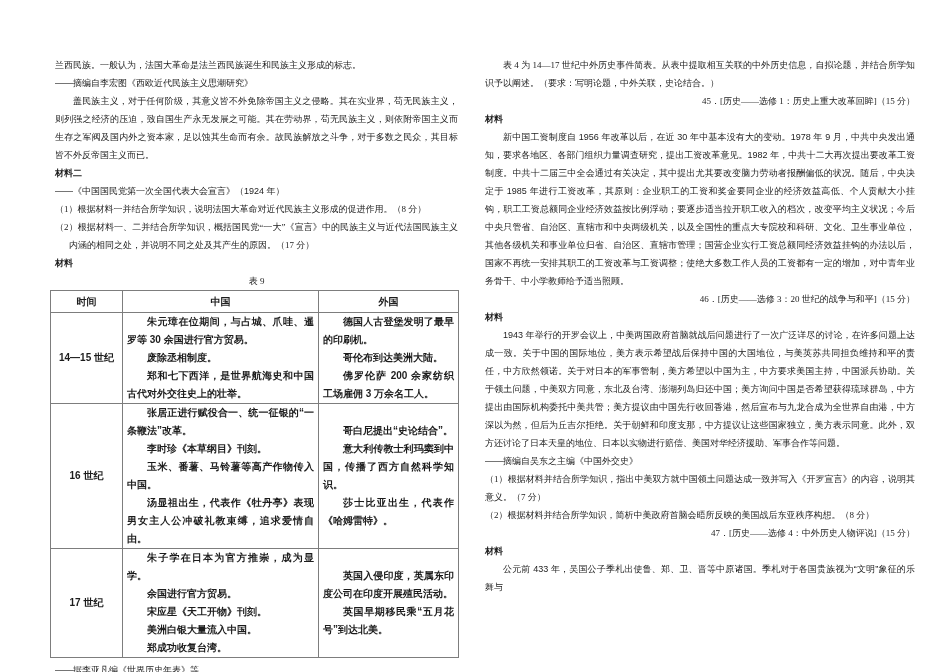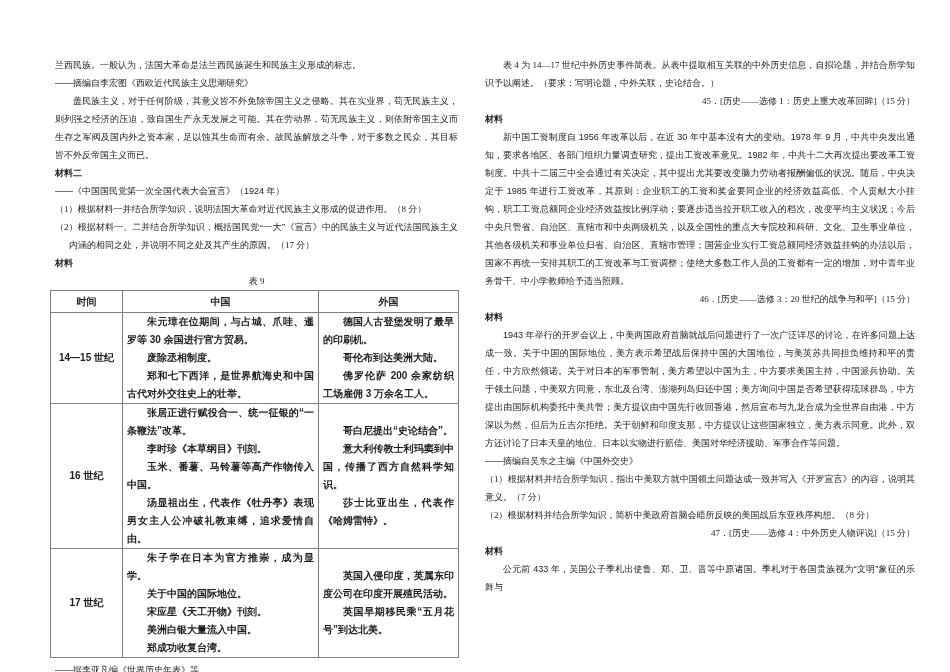--- a/index.html
+++ b/index.html
@@ -85,21 +85,21 @@
           <td class="content-cell">
             <p>哥白尼提出“史论结合”。</p>
             <p>意大利传教士利玛窦到中国，传播了西方自然科学知识。</p>
             <p>莎士比亚出生，代表作《哈姆雷特》。</p>
           </td>
         </tr>
         <tr>
           <td class="time-cell">17 世纪</td>
           <td class="content-cell">
             <p>朱子学在日本为官方推崇，成为显学。</p>
-            <p>关于中国的国际地位。</p>
+            <p>余国进行官方贸易。</p>
             <p>宋应星《天工开物》刊刻。</p>
             <p>美洲白银大量流入中国。</p>
             <p>郑成功收复台湾。</p>
           </td>
           <td class="content-cell">
             <p>英国入侵印度，英属东印度公司在印度开展殖民活动。</p>
             <p>英国早期移民乘“五月花号”到达北美。</p>
           </td>
         </tr>
       </tbody>

